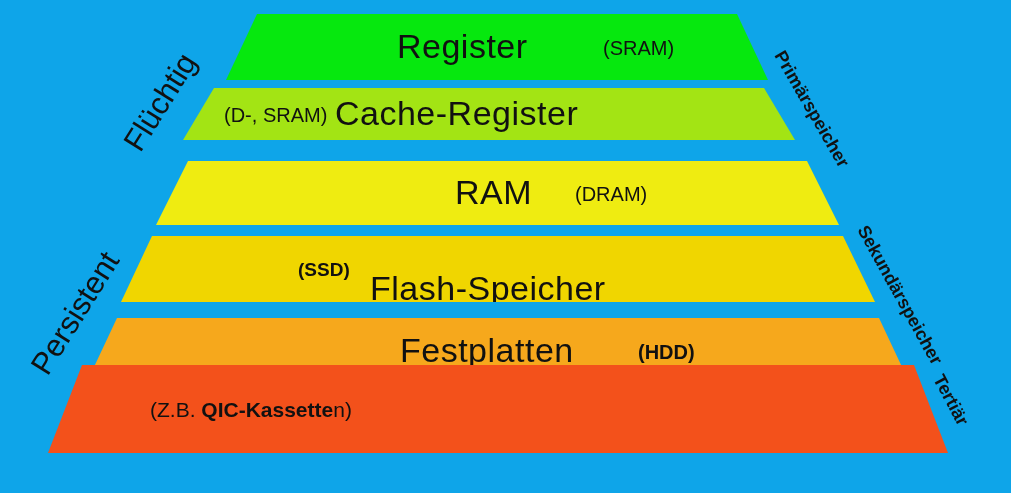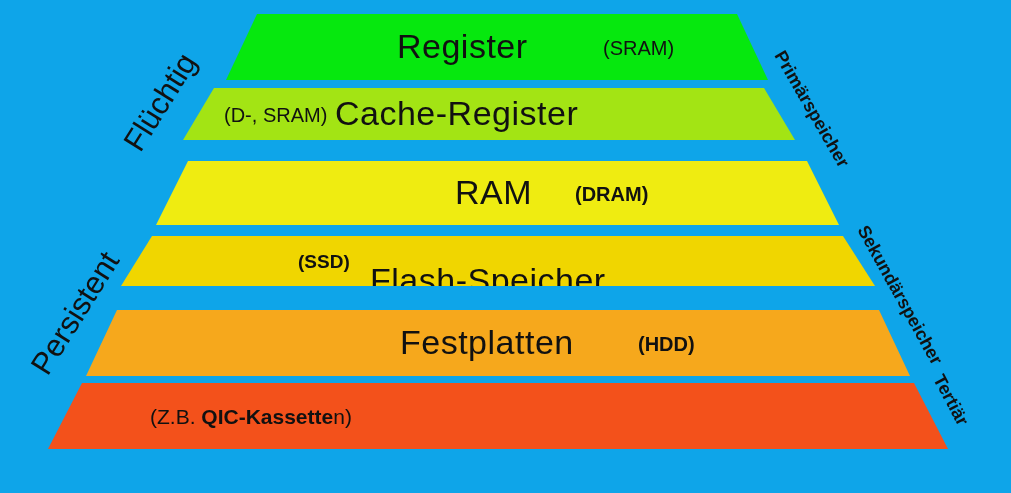--- a/index.html
+++ b/index.html
@@ -38,34 +38,34 @@
   }
   .band-sublabel .bold, .band-sublabel.bold { font-weight: bold; }
 
   
   .band1 { left:226px; top:14px;  width:542px; height:66px;
            clip-path: polygon(31px 0, 511px 0, 100% 100%, 0 100%); }
   .band2 { left:183px; top:88px;  width:612px; height:52px;
            clip-path: polygon(31px 0, 581px 0, 100% 100%, 0 100%); }
   .band3 { left:156px; top:161px; width:683px; height:64px;
            clip-path: polygon(32px 0, 651px 0, 100% 100%, 0 100%); }
-  .band4 { left:121px; top:236px; width:754px; height:50px;
+  .band4 { left:121px; top:236px; width:754px; height:66px;
            clip-path: polygon(31px 0, 722px 0, 100% 100%, 0 100%); }
   .band5 { left:86px;  top:310px; width:824px; height:66px;
            clip-path: polygon(31px 0, 793px 0, 100% 100%, 0 100%); }
-  .band6 { left:48px;  top:383px; width:900px; height:66px;
+  .band6 { left:48px;  top:365px; width:900px; height:88px;
            clip-path: polygon(34px 0, 866px 0, 100% 100%, 0 100%); }
 
   
   .band1 .band-label    { left:171px; }
   .band1 .band-sublabel { left:377px; }
   .band2 .band-label    { left:152px; }
   .band2 .band-sublabel { left:41px;  }
   .band3 .band-label    { left:299px; }
-  .band3 .band-sublabel { left:419px;font-weight:bold; }
+  .band3 .band-sublabel { left:419px; }
   .band4 .band-label    { left:249px;margin-top:20px; }
   .band4 .band-sublabel { left:177px; font-size:19px; }
   .band5 .band-label    { left:314px; }
   .band5 .band-sublabel { left:552px; }
   .band6 .band-label    { left:314px; }
   .band6 .band-sublabel { left:102px; font-size:21px; }
 
   .side-label {
     position: absolute;
     white-space: nowrap;
@@ -103,21 +103,21 @@
   <div class="band band3" style="background-color: rgb(239, 236, 17);">
     <span class="band-label">RAM</span>
     <span class="band-sublabel">(DRAM)</span>
   </div>
 
   <div class="band band4" style="background-color: rgb(240, 214, 0);">
     <span class="band-sublabel bold">(SSD)</span>
     <span class="band-label">Flash-Speicher</span>
   </div>
 
-  <div class="band band5" style="background-color: rgb(246, 168, 28);">
+  <div class="band band5" style="background-color: rgb(246, 168, 28); margin-top: 8px;">
     <span class="band-label">Festplatten</span>
     <span class="band-sublabel bold">(HDD)</span>
   </div>
 
   <div class="band band6" style="background-color: rgb(243, 81, 27);">
     <span class="band-sublabel"><span>(Z.B. </span><span class="bold">QIC-Kassette</span><span>n)</span></span>
   </div>
 
   <span class="side-label left-side lbl-fluechtig">Flüchtig</span>
   <span class="side-label left-side lbl-persistent">Persistent</span>

